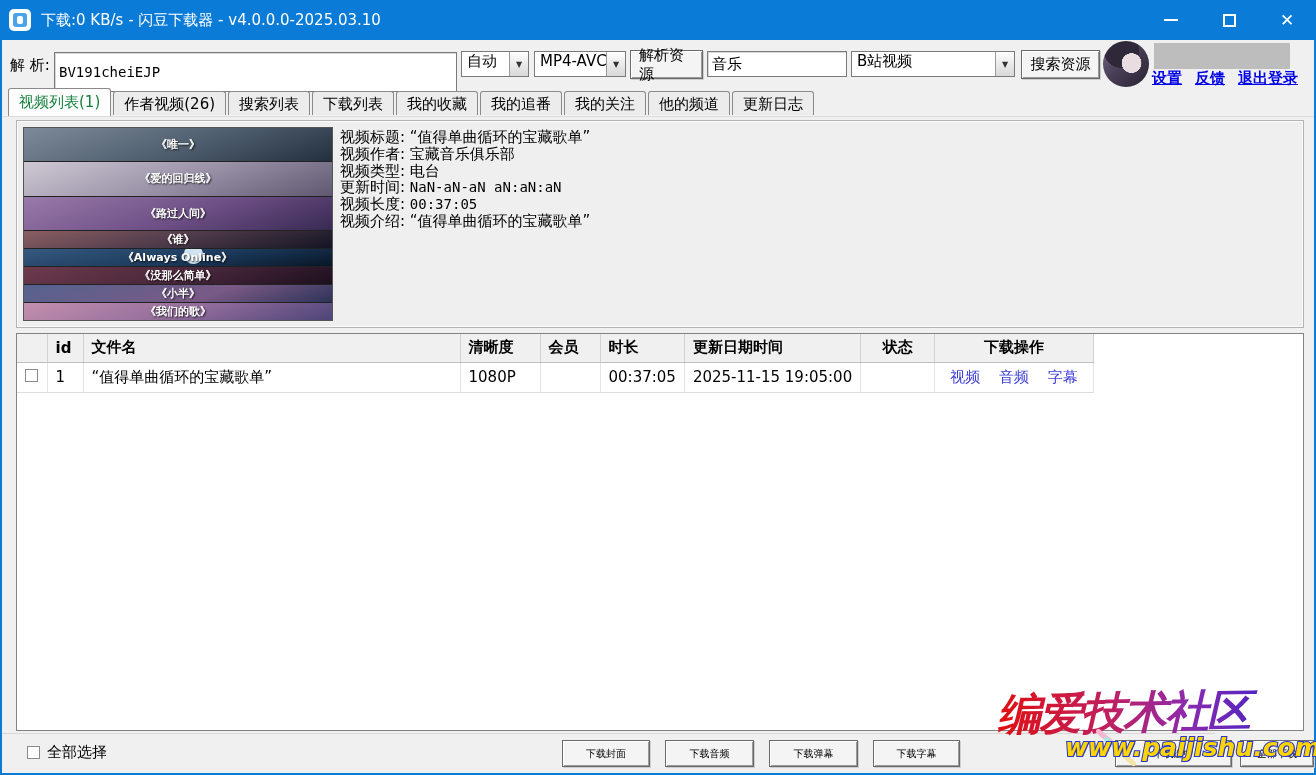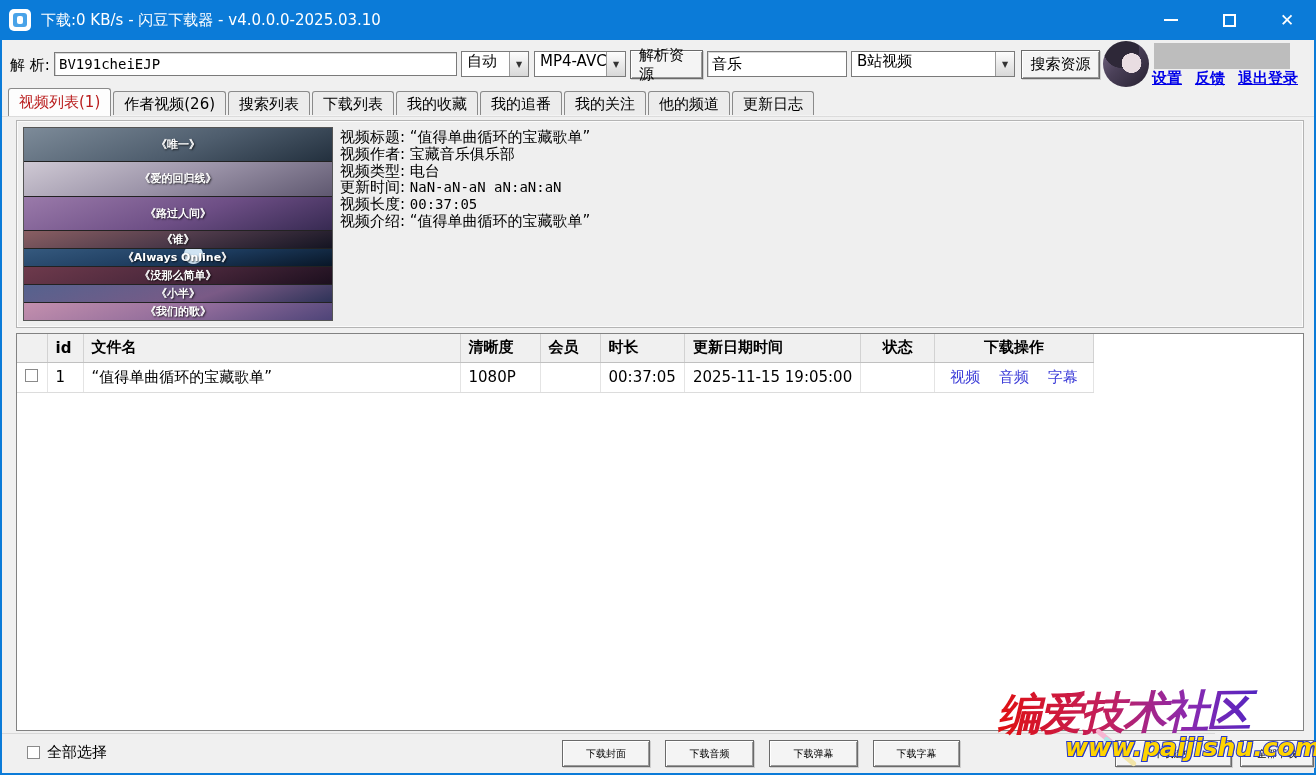--- a/index.html
+++ b/index.html
@@ -23,21 +23,21 @@
   .min-glyph { width:14px; height:0; border-top:2px solid #fff; }
   .max-glyph { width:13px; height:13px; border:2px solid #fff; }
   .close-glyph { font-size:17px; color:#fff; line-height:1; }
 
   
   .toolbar { position:absolute; left:0; top:40px; width:1312px; height:48px; background:#f0f0f0; }
   .parse-label { position:absolute; left:8px; top:16px; }
   .tb-input { position:absolute; background:#fff; border:1px solid #7a7a7a;
               box-shadow:inset 1px 1px 0 #d8d8d8; font-size:14px; padding:2px 4px;
               font-family:"DejaVu Sans Mono","Liberation Mono",monospace; }
-  #parse-input { left:52px; top:12px; width:403px; height:24px; }
+  #parse-input { left:52px; top:12px; width:403px; height:40px; }
   #music-input { left:705px; top:11px; width:140px; height:26px; font-family:inherit; font-size:15px; }
   .combo { position:absolute; height:26px; background:#fff; border:1px solid #7a7a7a;
            display:flex; align-items:flex-start; cursor:pointer; }
   .combo .val { flex:1; padding:0 5px; white-space:nowrap; overflow:hidden; }
   .combo .dd-btn { width:19px; height:100%; background:linear-gradient(#fdfdfd,#d8d8d8);
            border-left:1px solid #9a9a9a; display:flex; align-items:center; justify-content:center;
            font-size:8px; color:#333; }
   #combo-quality { left:459px; top:11px; width:68px; }
   #combo-format  { left:532px; top:11px; width:92px; }
   #combo-source  { left:849px; top:11px; width:164px; }
@@ -60,21 +60,21 @@
               repeating-linear-gradient(0deg, rgba(255,255,255,.35) 0 13px, rgba(60,60,70,.25) 13px 26px);
             background-color:#bdbdbd; }
   .account-links { position:absolute; left:1150px; top:69px; width:160px; display:flex; gap:13px; }
   .account-links a { color:#0000e8; font-weight:bold; text-decoration:underline; white-space:nowrap; cursor:pointer; }
 
   
   .tabbar { position:absolute; left:6px; top:88px; width:1300px; height:28px; display:flex; align-items:flex-end; }
   .tab { height:25px; padding:0 10px; display:flex; align-items:center; background:#ececec;
          border:1px solid #8a8a8a; border-bottom:none; border-radius:3px 3px 0 0; margin-right:2px;
          cursor:pointer; white-space:nowrap; }
-  .tab.active { height:28px; background:#fdfdfd; color:#b91c1c; z-index:2; }
+  .tab.active { height:28px; background:#fdfdfd; color:#15803d; z-index:2; }
   .tab-page-edge { position:absolute; left:0; top:115px; width:1312px; height:2px;
          background:linear-gradient(#ffffff,#d0d0d0); }
 
   
   .info-panel { position:absolute; left:14px; top:120px; width:1288px; height:208px;
                 background:#efefef; border:1px solid #b4b4b4; box-shadow:inset 0 0 0 1px #fbfbfb; }
   .thumb-grid { position:absolute; left:6px; top:6px; width:310px; height:194px;
                 display:grid; grid-template-columns:repeat(1,1fr); grid-template-rows:repeat(3,1fr);
                 gap:1px; background:#222; border:1px solid #555; }
   .thumb { position:relative; display:flex; align-items:center; justify-content:center; overflow:hidden; }

